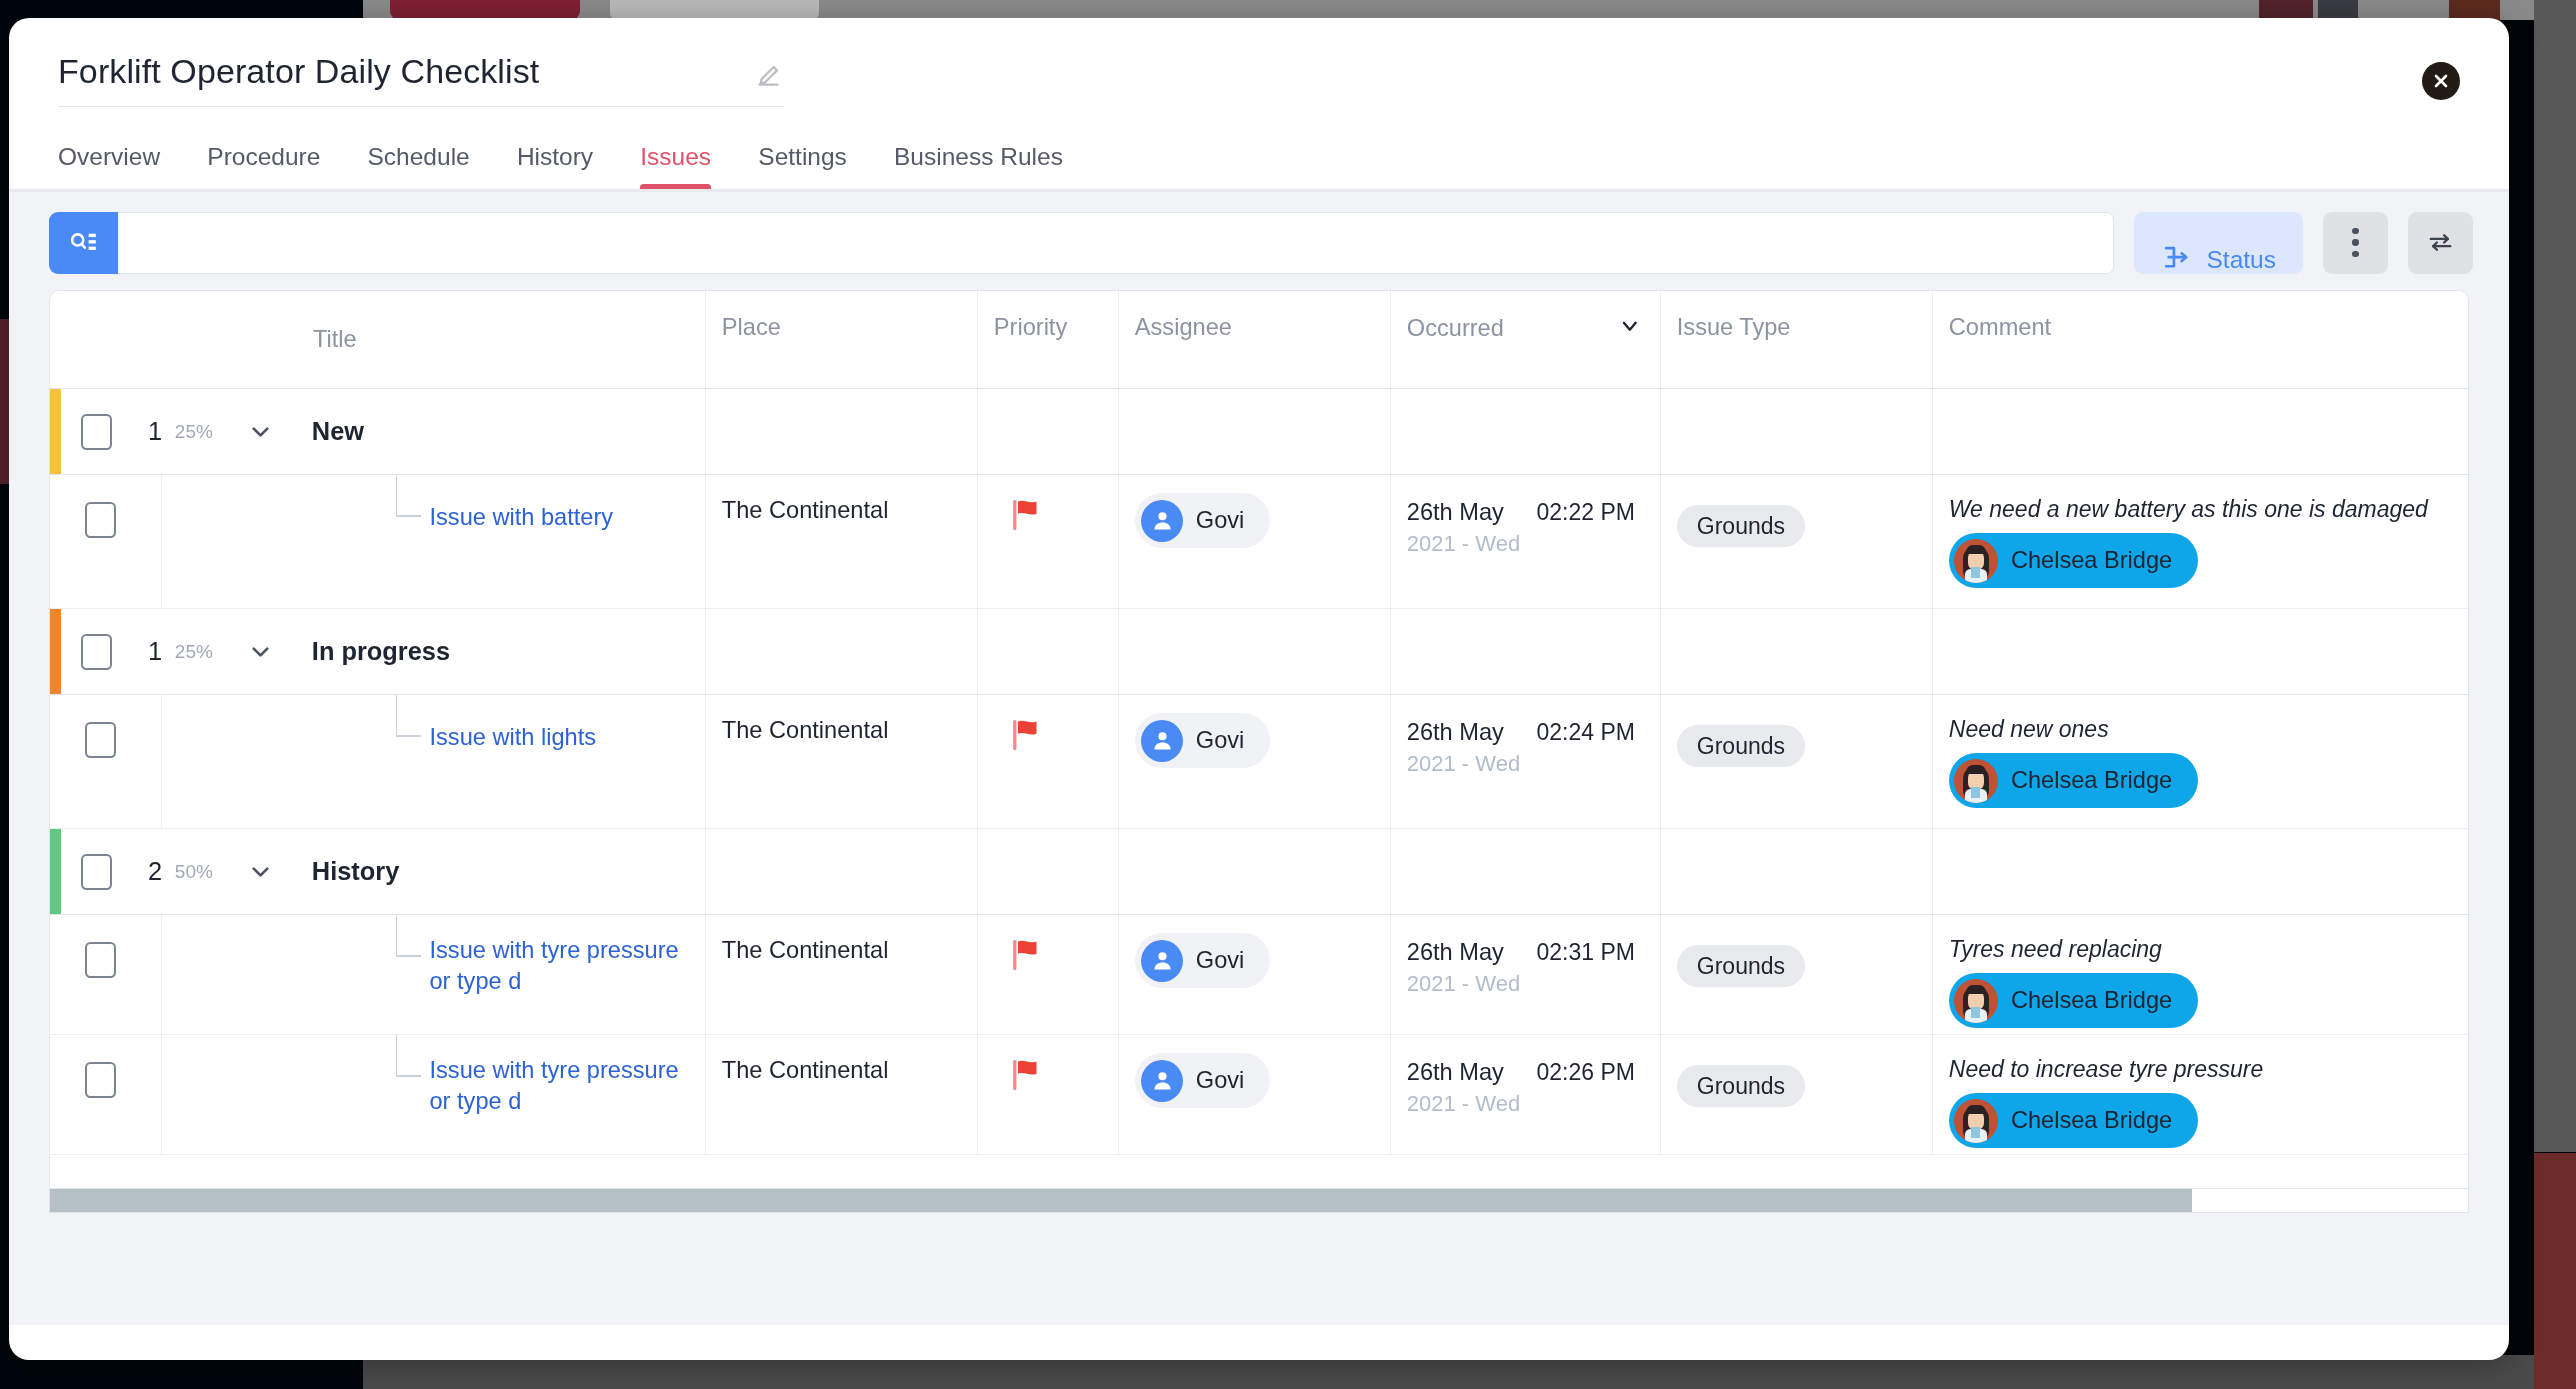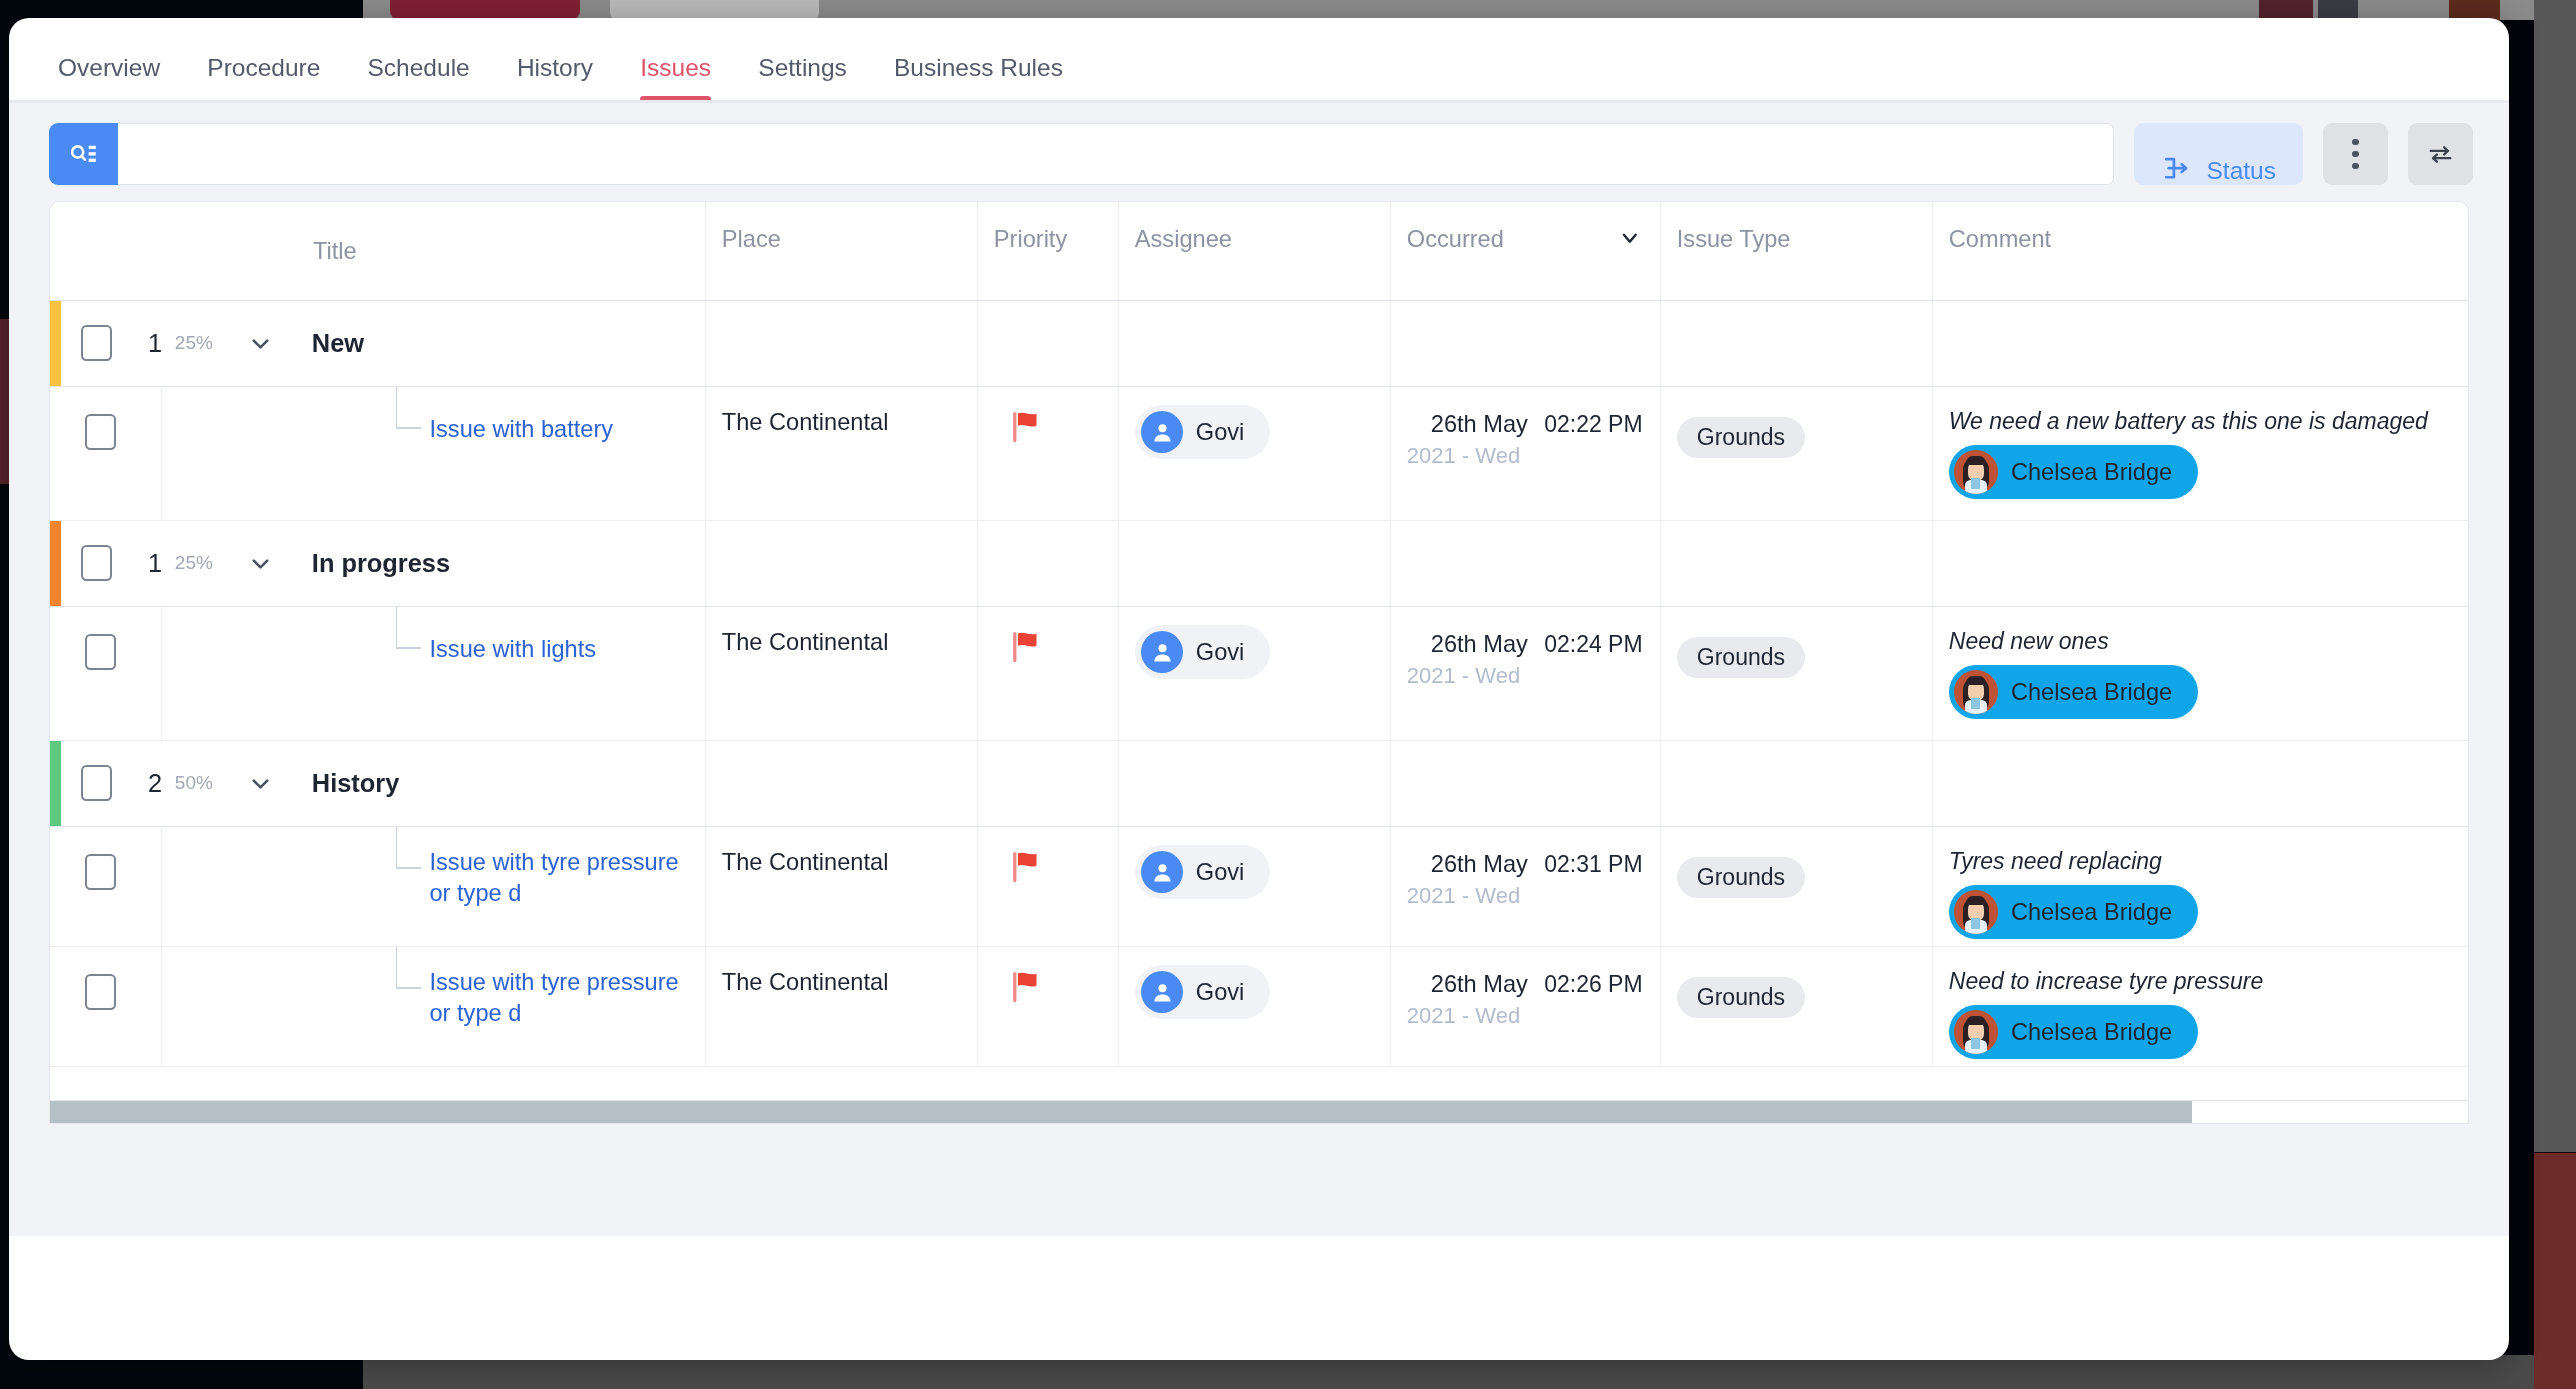--- a/index.html
+++ b/index.html
@@ -230,21 +230,21 @@
   }
   .av-circle {
     width: 42px; height: 42px; border-radius: 50%;
     background: #4a8af4;
     display: flex; align-items: center; justify-content: center; flex: none;
   }
   .av-circle svg { width: 27px; height: 27px; }
   .chip-name { font-size: 23.6px; color: #1e2430; }
 
   .occur-cell { display: flex; gap: 16.3px; }
-  .occ-date { font-size: 23.6px; color: #1e2430; line-height: 1.35; margin-left: 24px; }
+  .occ-date { font-size: 23.6px; color: #1e2430; line-height: 1.35; }
   .occ-sub  { font-size: 22px; color: #b2bccb; line-height: 1.35; }
   .occ-time { font-size: 23px; color: #1e2430; white-space: nowrap; padding-top: 1.8px; }
 
   .chip-type {
     display: inline-block; background: #e9eaee; border-radius: 27px;
     padding: 7.3px 20px; font-size: 23px; color: #1e2430; margin-top: 8px;
   }
 
   .comment-txt { font-size: 23px; color: #1e2430; font-style: italic; line-height: 1.3; }
   .chip-comment {
@@ -289,20 +289,37 @@
   <div class="bd-right-gray"></div>
   <div class="bd-left-col"></div>
   <div class="bd-left-red"></div>
   <div class="bd-bottom"></div>
   <div class="bd-bottom-dk"></div>
   <div class="bd-bottom-red"></div>
 </div>
 
 <div class="modal">
 
+  <div class="modal-head">
+    <div class="title-row">
+      <div class="modal-title">Forklift Operator Daily Checklist</div>
+      <div class="edit-icon">
+        <svg viewBox="0 0 24 24" fill="none" stroke="currentColor" stroke-width="2" stroke-linecap="round">
+          <path d="M4 20h16"></path>
+            <path d="M16.5 4.5l3 3L9 18l-4 1 1-4z"></path>
+        </svg>
+      </div>
+    </div>
+
+    <div class="close-btn">
+      <svg viewBox="0 0 24 24" stroke="#ffffff" stroke-width="3.2" stroke-linecap="round" fill="none">
+        <path d="M6 6L18 18M18 6L6 18"></path>
+      </svg>
+    </div>
+  </div>
 
   <div class="tabs">
     <div class="tab">Overview</div>
     <div class="tab">Procedure</div>
     <div class="tab">Schedule</div>
     <div class="tab">History</div>
     <div class="tab active">Issues</div>
     <div class="tab">Settings</div>
     <div class="tab">Business Rules</div>
     <div class="tabs-rule"></div>

